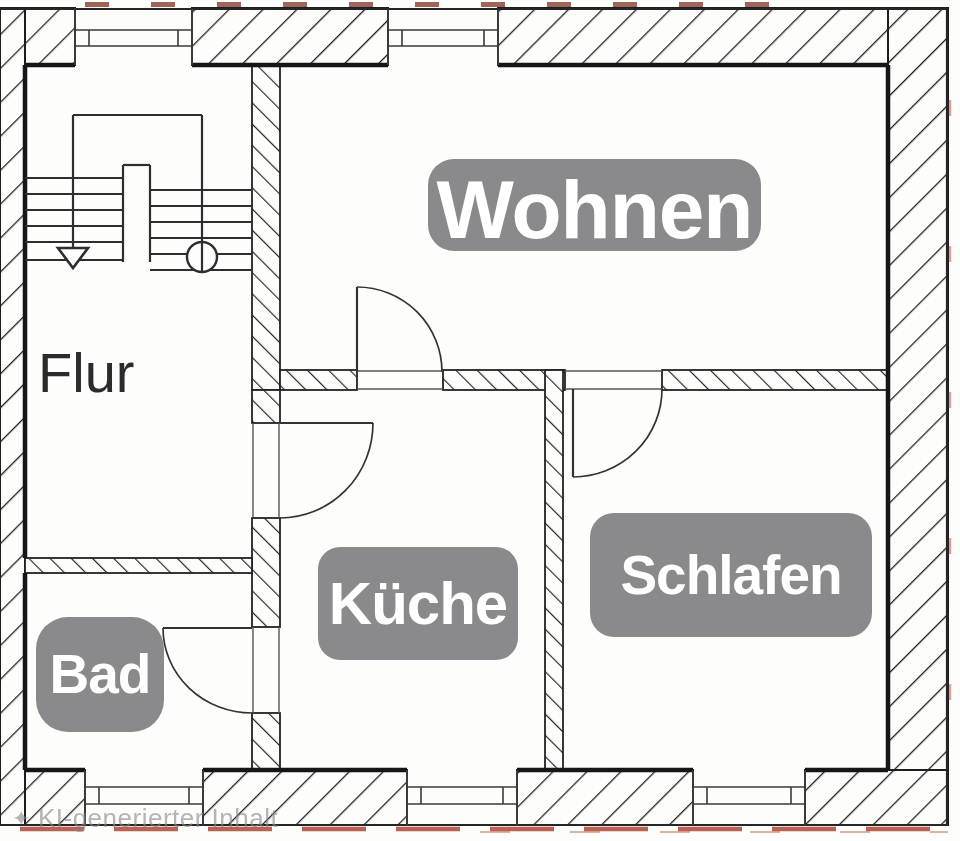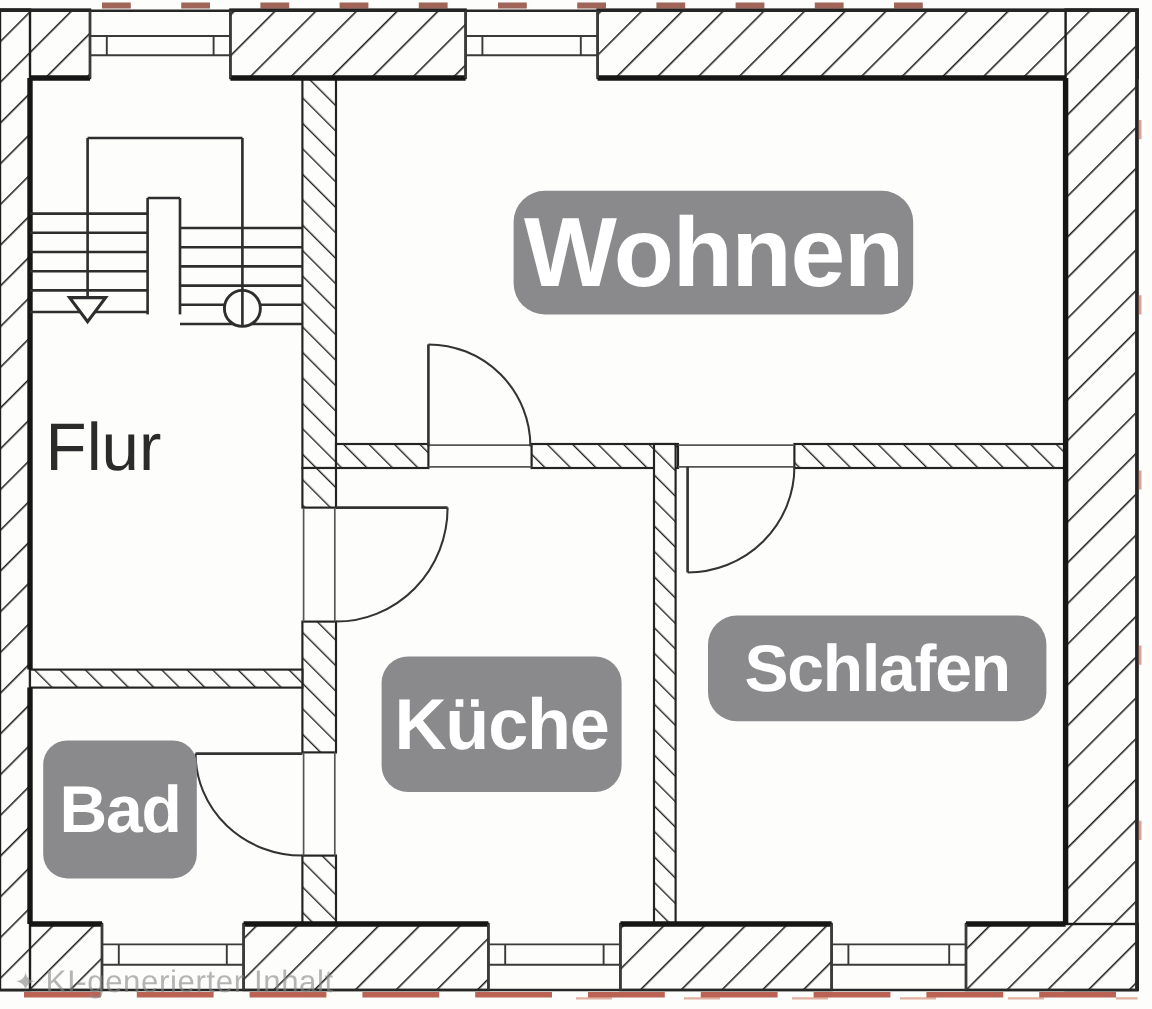--- a/index.html
+++ b/index.html
@@ -6,24 +6,24 @@
   .stage{
     position:relative;width:960px;height:841px;background:#fdfdfc;
     overflow:hidden;font-family:"Liberation Sans",sans-serif;
   }
   .stage svg{position:absolute;left:0;top:0;}
   .pill{
     position:absolute;display:flex;align-items:center;justify-content:center;
     background:#8a8a8c;color:#ffffff;font-weight:700;letter-spacing:-1px;
     font-family:"Liberation Sans",sans-serif;line-height:1;
   }
-  .pill-wohnen{left:428px;top:159px;width:333px;height:103px;border-radius:26px;font-size:82px;}
+  .pill-wohnen{left:428px;top:159px;width:333px;height:92px;border-radius:26px;font-size:82px;align-items:flex-end;}
   .pill-kueche{left:318px;top:547px;width:200px;height:113px;border-radius:22px;font-size:60px;text-align:right;}
-  .pill-schlafen{left:590px;top:513px;width:282px;height:88px;border-radius:24px;font-size:55px;}
-  .pill-bad{left:36px;top:617px;width:128px;height:115px;border-radius:20px;font-size:55px;}
+  .pill-schlafen{left:590px;top:513px;width:282px;height:124px;border-radius:24px;font-size:55px;}
+  .pill-bad{left:36px;top:617px;width:128px;height:115px;border-radius:32px;font-size:55px;}
   .flur-label{
     position:absolute;left:38px;top:345px;color:#2b2b2b;font-size:56px;
     font-weight:500;letter-spacing:0px;line-height:1;
   }
   .watermark{
     position:absolute;left:12px;top:803px;display:flex;align-items:center;gap:7px;
     color:rgba(135,135,135,0.62);font-size:26px;font-weight:500;letter-spacing:0.5px;
     white-space:nowrap;
   }
   .watermark .wm-icon{font-size:22px;line-height:1;}

